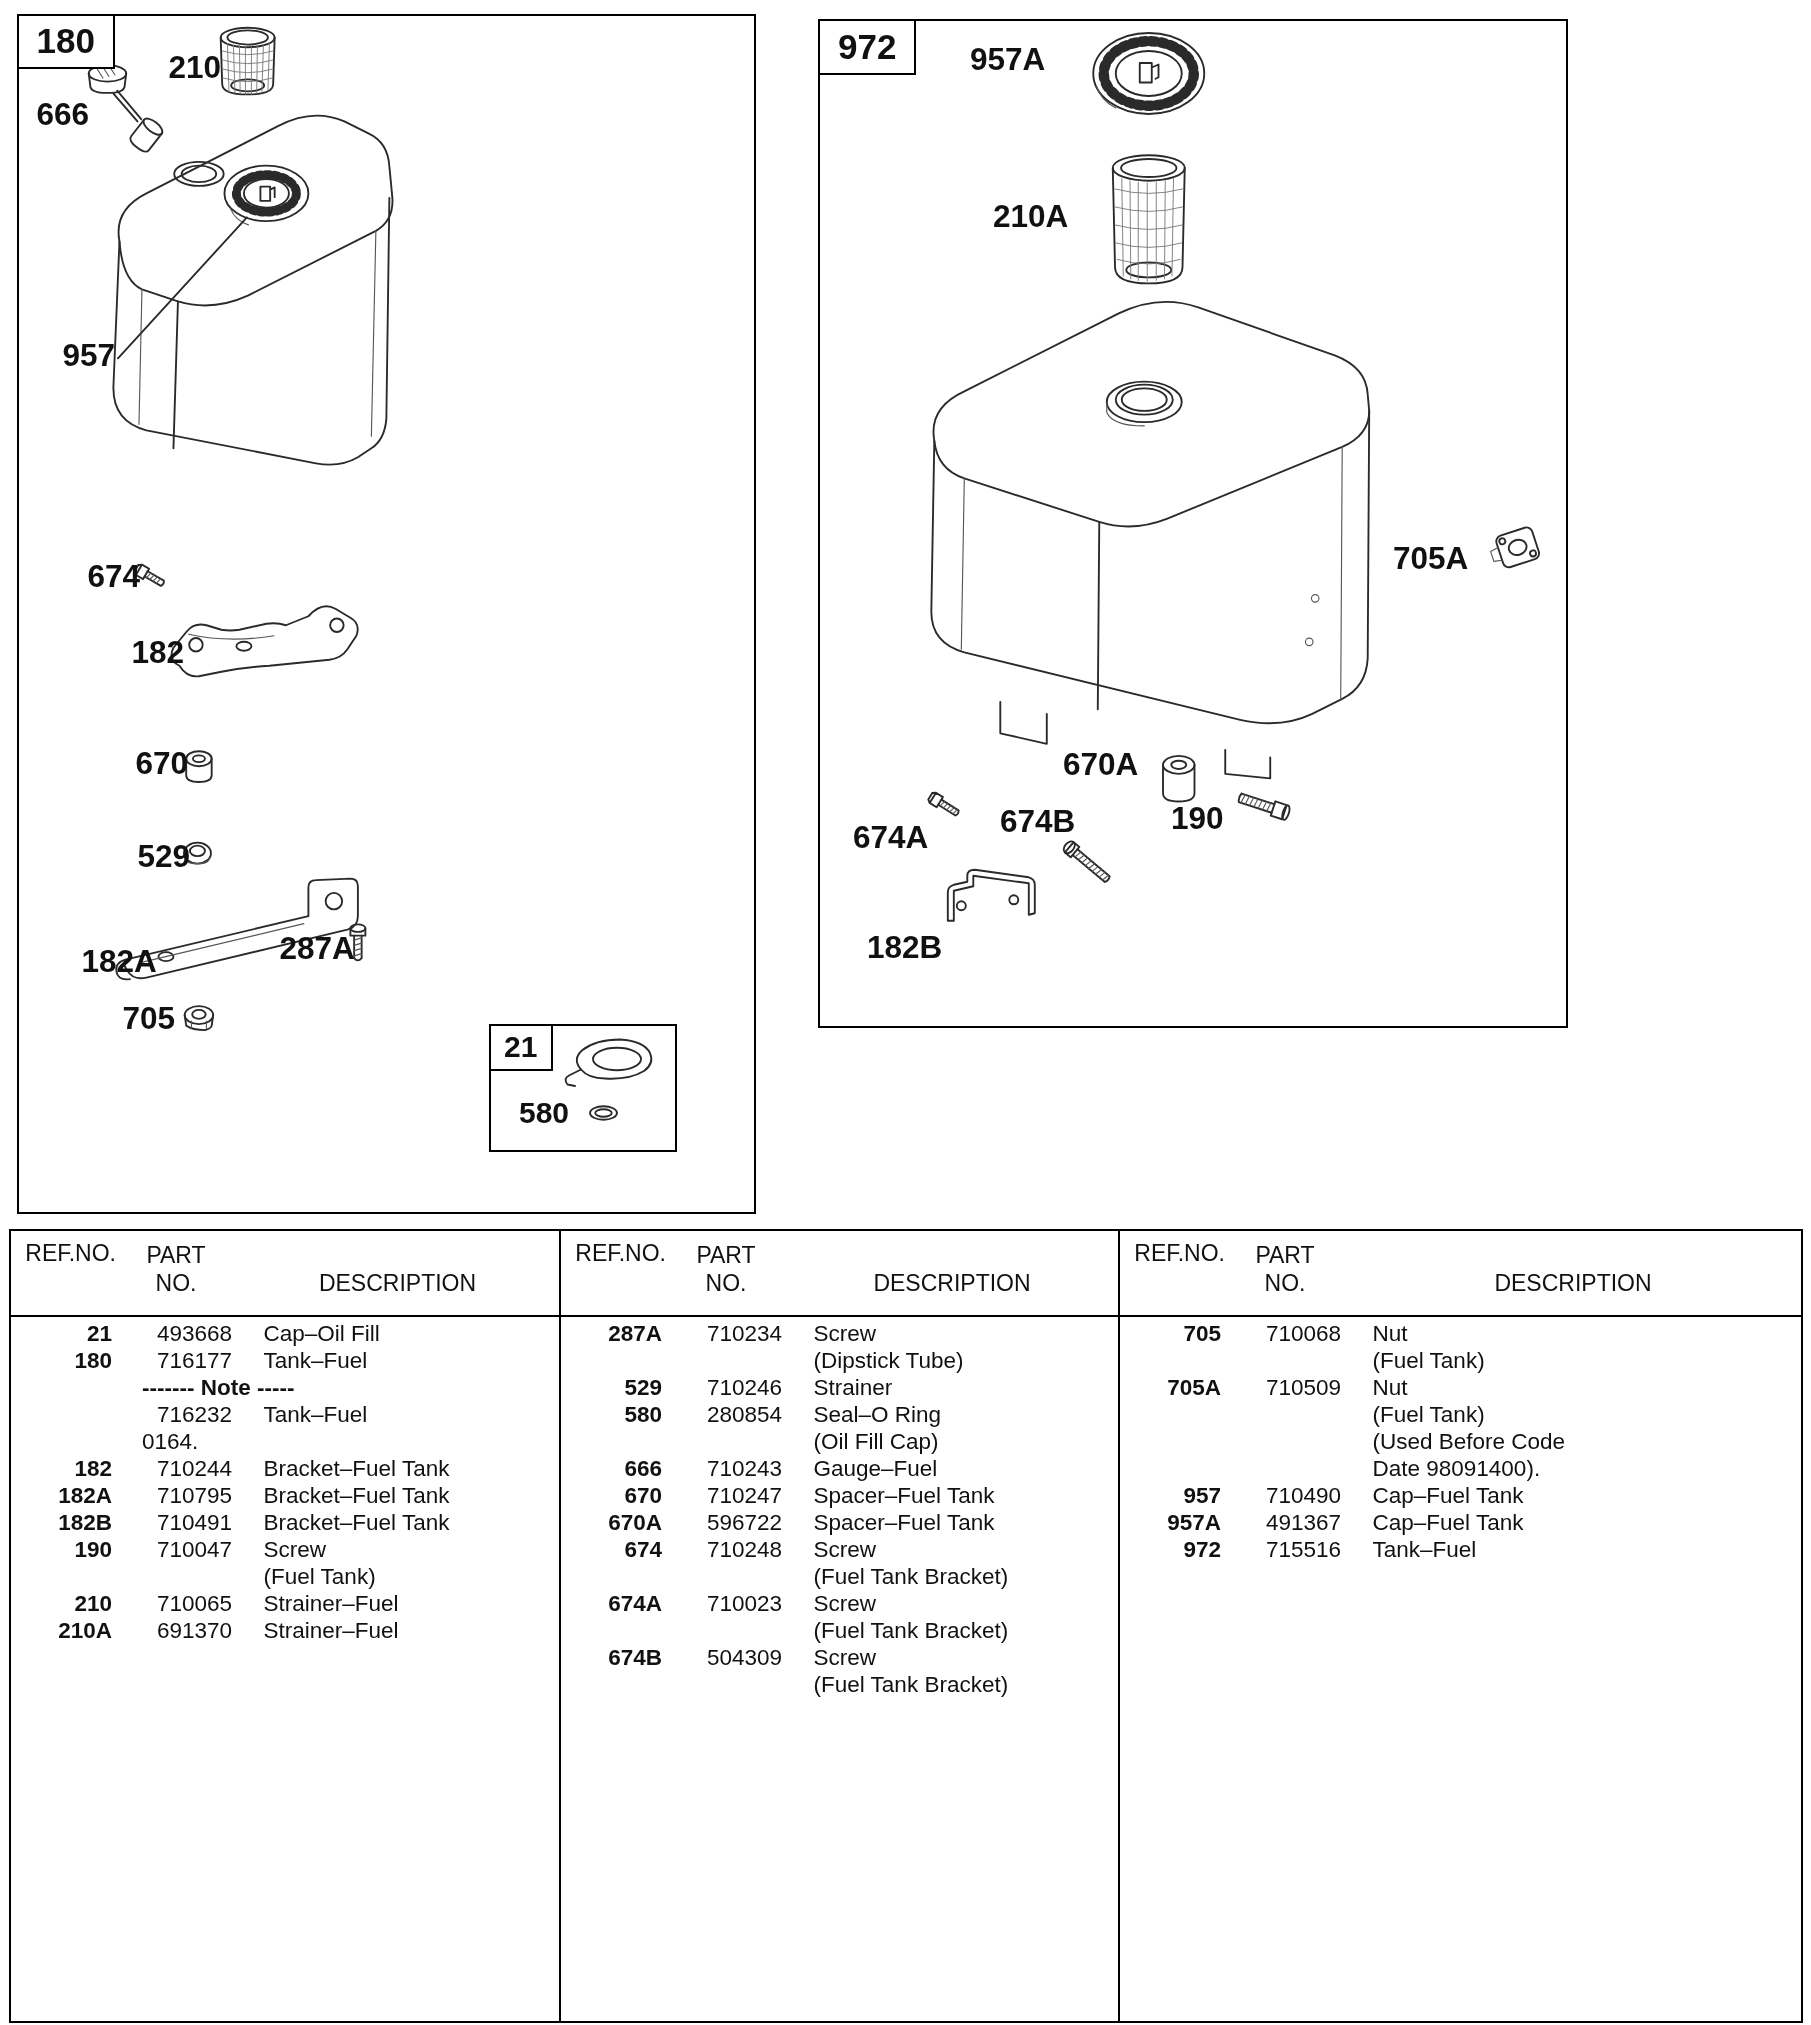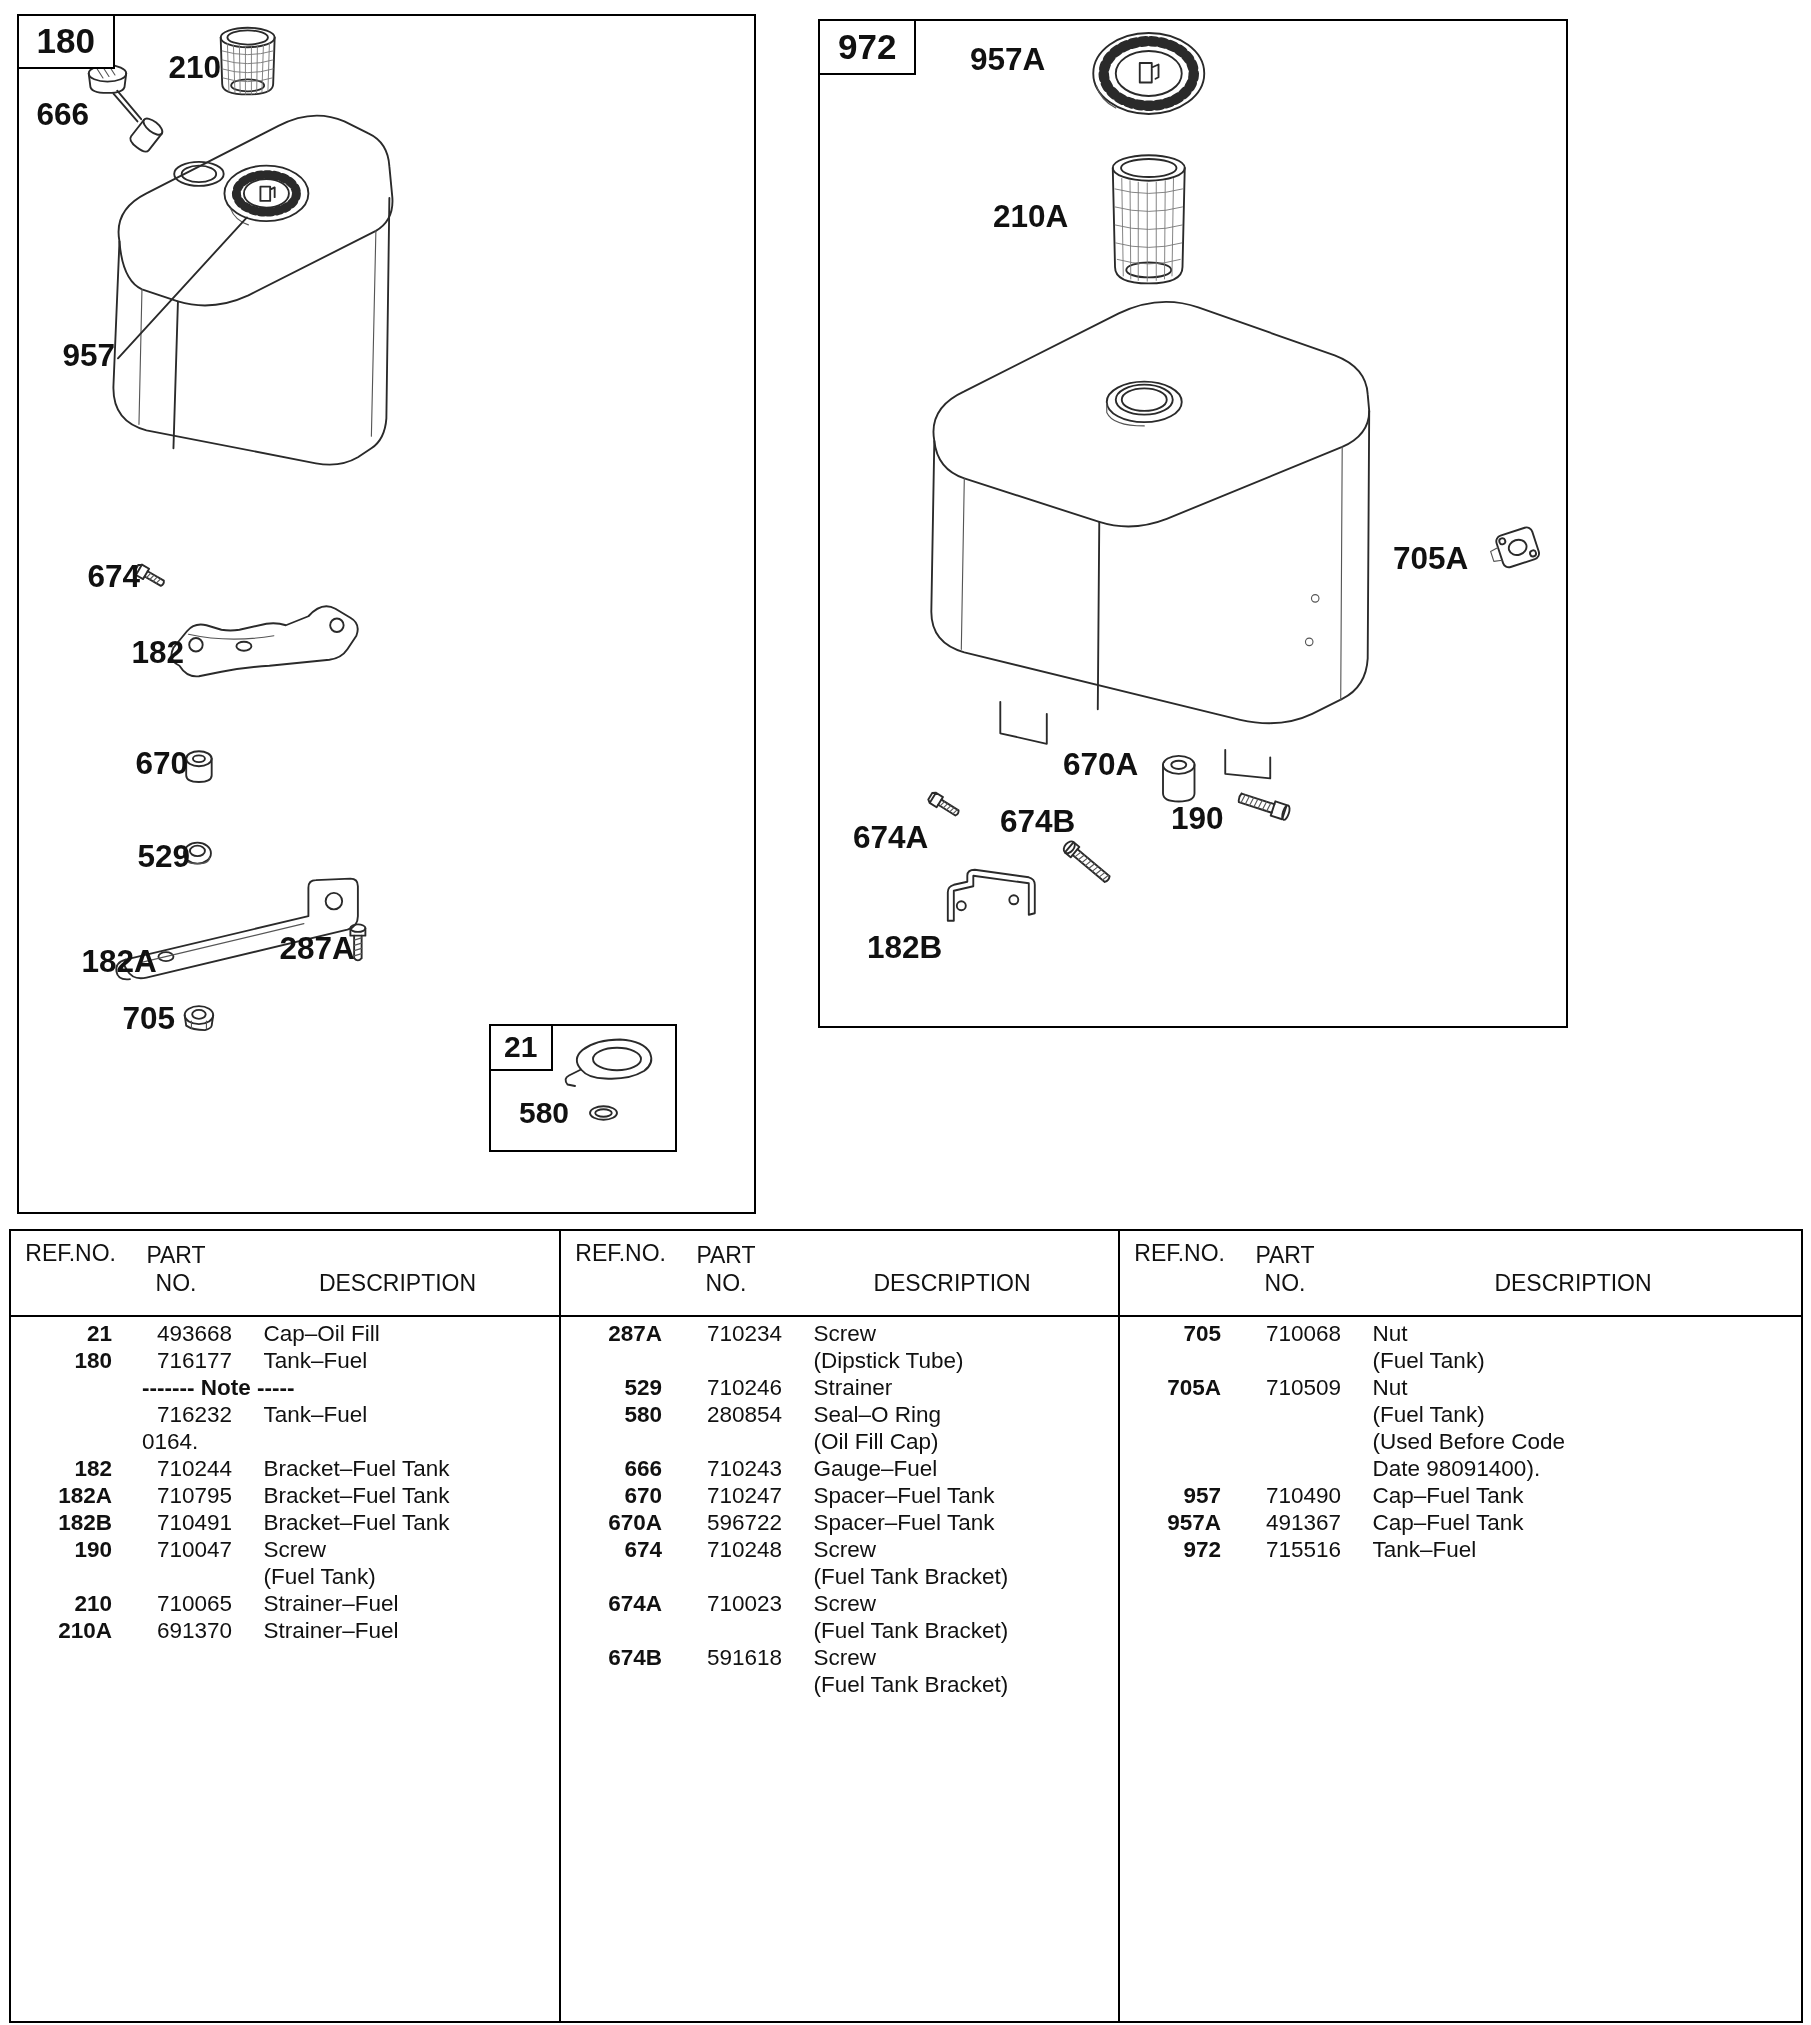--- a/index.html
+++ b/index.html
@@ -442,21 +442,21 @@
           <div class="trow">
             <span class="c-ref">674A</span>
             <span class="c-part">710023</span>
             <span class="c-desc">
               <div>Screw</div>
               <div>(Fuel Tank Bracket)</div>
             </span>
           </div>
           <div class="trow">
             <span class="c-ref">674B</span>
-            <span class="c-part">591618</span>
+            <span class="c-part">504309</span>
             <span class="c-desc">
               <div>Screw</div>
               <div>(Fuel Tank Bracket)</div>
             </span>
           </div>
         </div>
     </div>
 
     <div class="tgroup tgroup3">
       <div class="thead">

